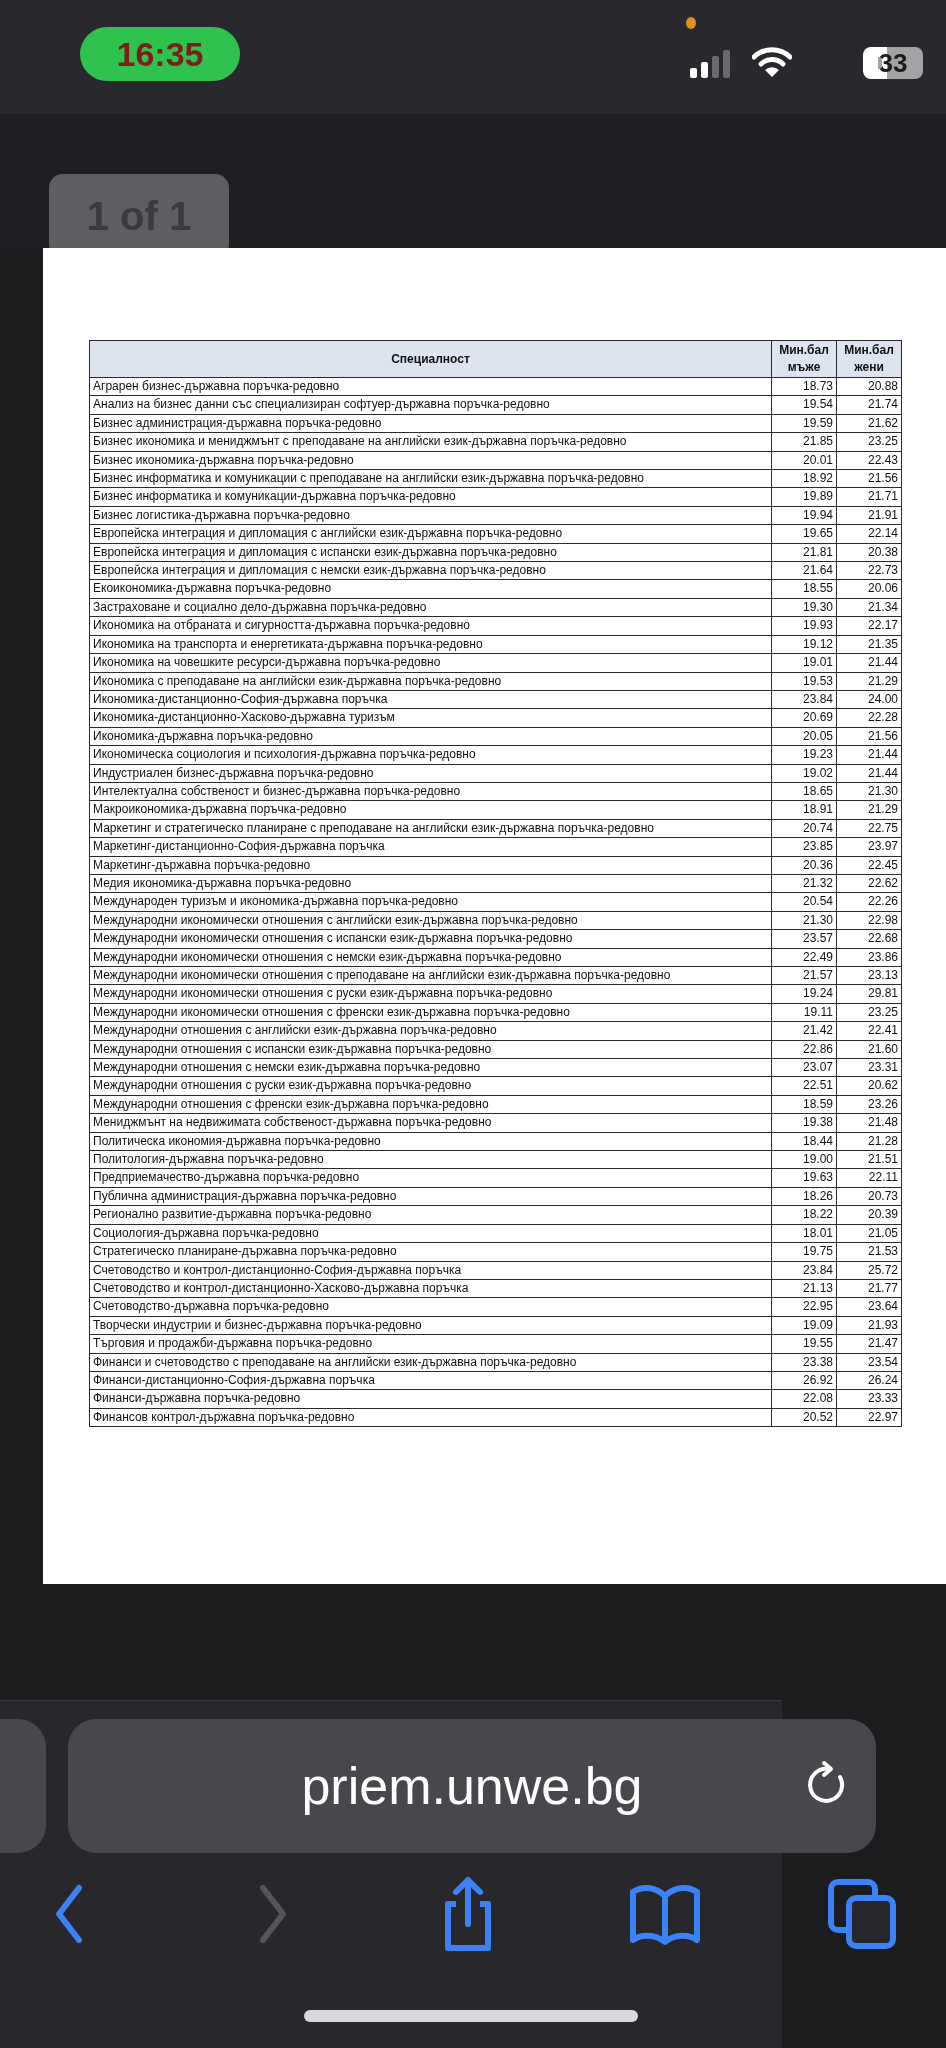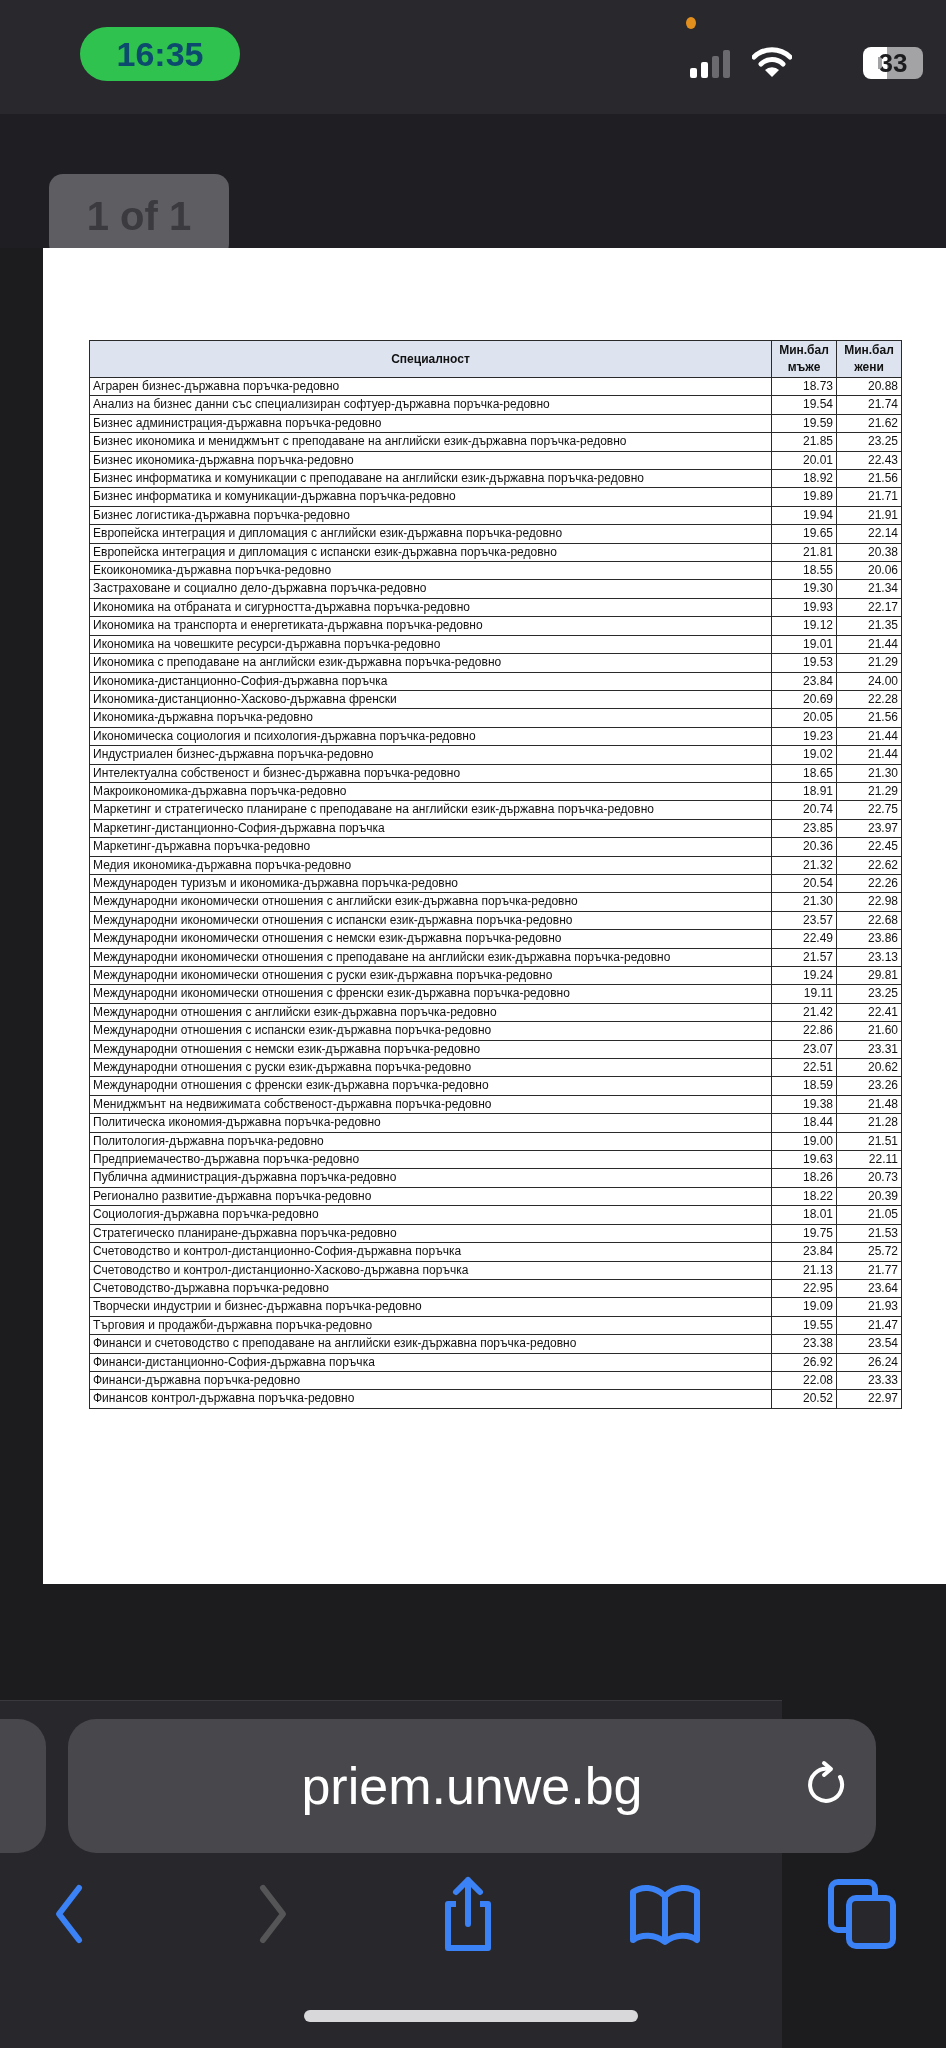--- a/index.html
+++ b/index.html
@@ -1,18 +1,18 @@
 <!DOCTYPE html>
 <html><head>
 <meta charset="utf-8">
 <style>
   html,body{margin:0;padding:0;}
   body{width:946px;height:2048px;position:relative;background:#1c1c1e;overflow:hidden;font-family:"Liberation Sans",sans-serif;}
   .statusbar{position:absolute;left:0;top:0;width:946px;height:114px;background:#29292d;}
-  .time-pill{position:absolute;left:80px;top:27px;width:160px;height:54px;border-radius:27px;background:#30c24f;color:#0c4a6e;font-weight:bold;font-size:34px;display:flex;align-items:center;justify-content:center;}
+  .time-pill{position:absolute;left:80px;top:27px;width:160px;height:54px;border-radius:27px;background:#30c24f;color:#7f1d1d;font-weight:bold;font-size:34px;display:flex;align-items:center;justify-content:center;}
   .dot{position:absolute;left:686px;top:17px;width:10px;height:12px;border-radius:50%;background:#e28f1d;}
   .signal{position:absolute;left:690px;top:48px;display:flex;align-items:flex-end;gap:4px;height:30px;}
   .signal span{width:7px;border-radius:2px;background:#fff;}
   .signal span.dim{background:#6b6b6f;}
   .wifi{position:absolute;left:752px;top:45px;width:40px;height:34px;}
   .battery{position:absolute;left:816px;top:47px;width:60px;height:32px;border-radius:8px;background:linear-gradient(90deg,#ffffff 0,#ffffff 40%,#a3a3a6 40%);color:#1c1c1e;font-weight:bold;font-size:26px;display:flex;align-items:center;justify-content:center;margin-left:47px;}
   .battery-cap{position:absolute;left:878px;top:57px;width:4px;height:12px;border-radius:0 3px 3px 0;background:#a3a3a6;}
   .pdfbar{position:absolute;left:0;top:114px;width:946px;height:134px;background:#1f1f23;}
   .page-pill{position:absolute;left:49px;top:162px;width:180px;height:84px;border-radius:14px;background:#5e5e62;color:#3b3b3f;font-weight:bold;font-size:40px;display:flex;align-items:center;justify-content:center;margin-top:12px;}
   .page{position:absolute;left:0;top:248px;width:946px;height:1336px;background:#ffffff;margin-left:43px;}
@@ -108,20 +108,25 @@
           <td class="name">Европейска интеграция и дипломация с английски език-държавна поръчка-редовно</td>
           <td class="num">19.65</td>
           <td class="num">22.14</td>
         </tr>
         <tr>
           <td class="name">Европейска интеграция и дипломация с испански език-държавна поръчка-редовно</td>
           <td class="num">21.81</td>
           <td class="num">20.38</td>
         </tr>
         <tr>
+          <td class="name">Европейска интеграция и дипломация с немски език-държавна поръчка-редовно</td>
+          <td class="num">21.64</td>
+          <td class="num">22.73</td>
+        </tr>
+        <tr>
           <td class="name">Екоикономика-държавна поръчка-редовно</td>
           <td class="num">18.55</td>
           <td class="num">20.06</td>
         </tr>
         <tr>
           <td class="name">Застраховане и социално дело-държавна поръчка-редовно</td>
           <td class="num">19.30</td>
           <td class="num">21.34</td>
         </tr>
         <tr>
@@ -143,21 +148,21 @@
           <td class="name">Икономика с преподаване на английски език-държавна поръчка-редовно</td>
           <td class="num">19.53</td>
           <td class="num">21.29</td>
         </tr>
         <tr>
           <td class="name">Икономика-дистанционно-София-държавна поръчка</td>
           <td class="num">23.84</td>
           <td class="num">24.00</td>
         </tr>
         <tr>
-          <td class="name">Икономика-дистанционно-Хасково-държавна френски</td>
+          <td class="name">Икономика-дистанционно-Хасково-държавна туризъм</td>
           <td class="num">20.69</td>
           <td class="num">22.28</td>
         </tr>
         <tr>
           <td class="name">Икономика-държавна поръчка-редовно</td>
           <td class="num">20.05</td>
           <td class="num">21.56</td>
         </tr>
         <tr>
           <td class="name">Икономическа социология и психология-държавна поръчка-редовно</td>

